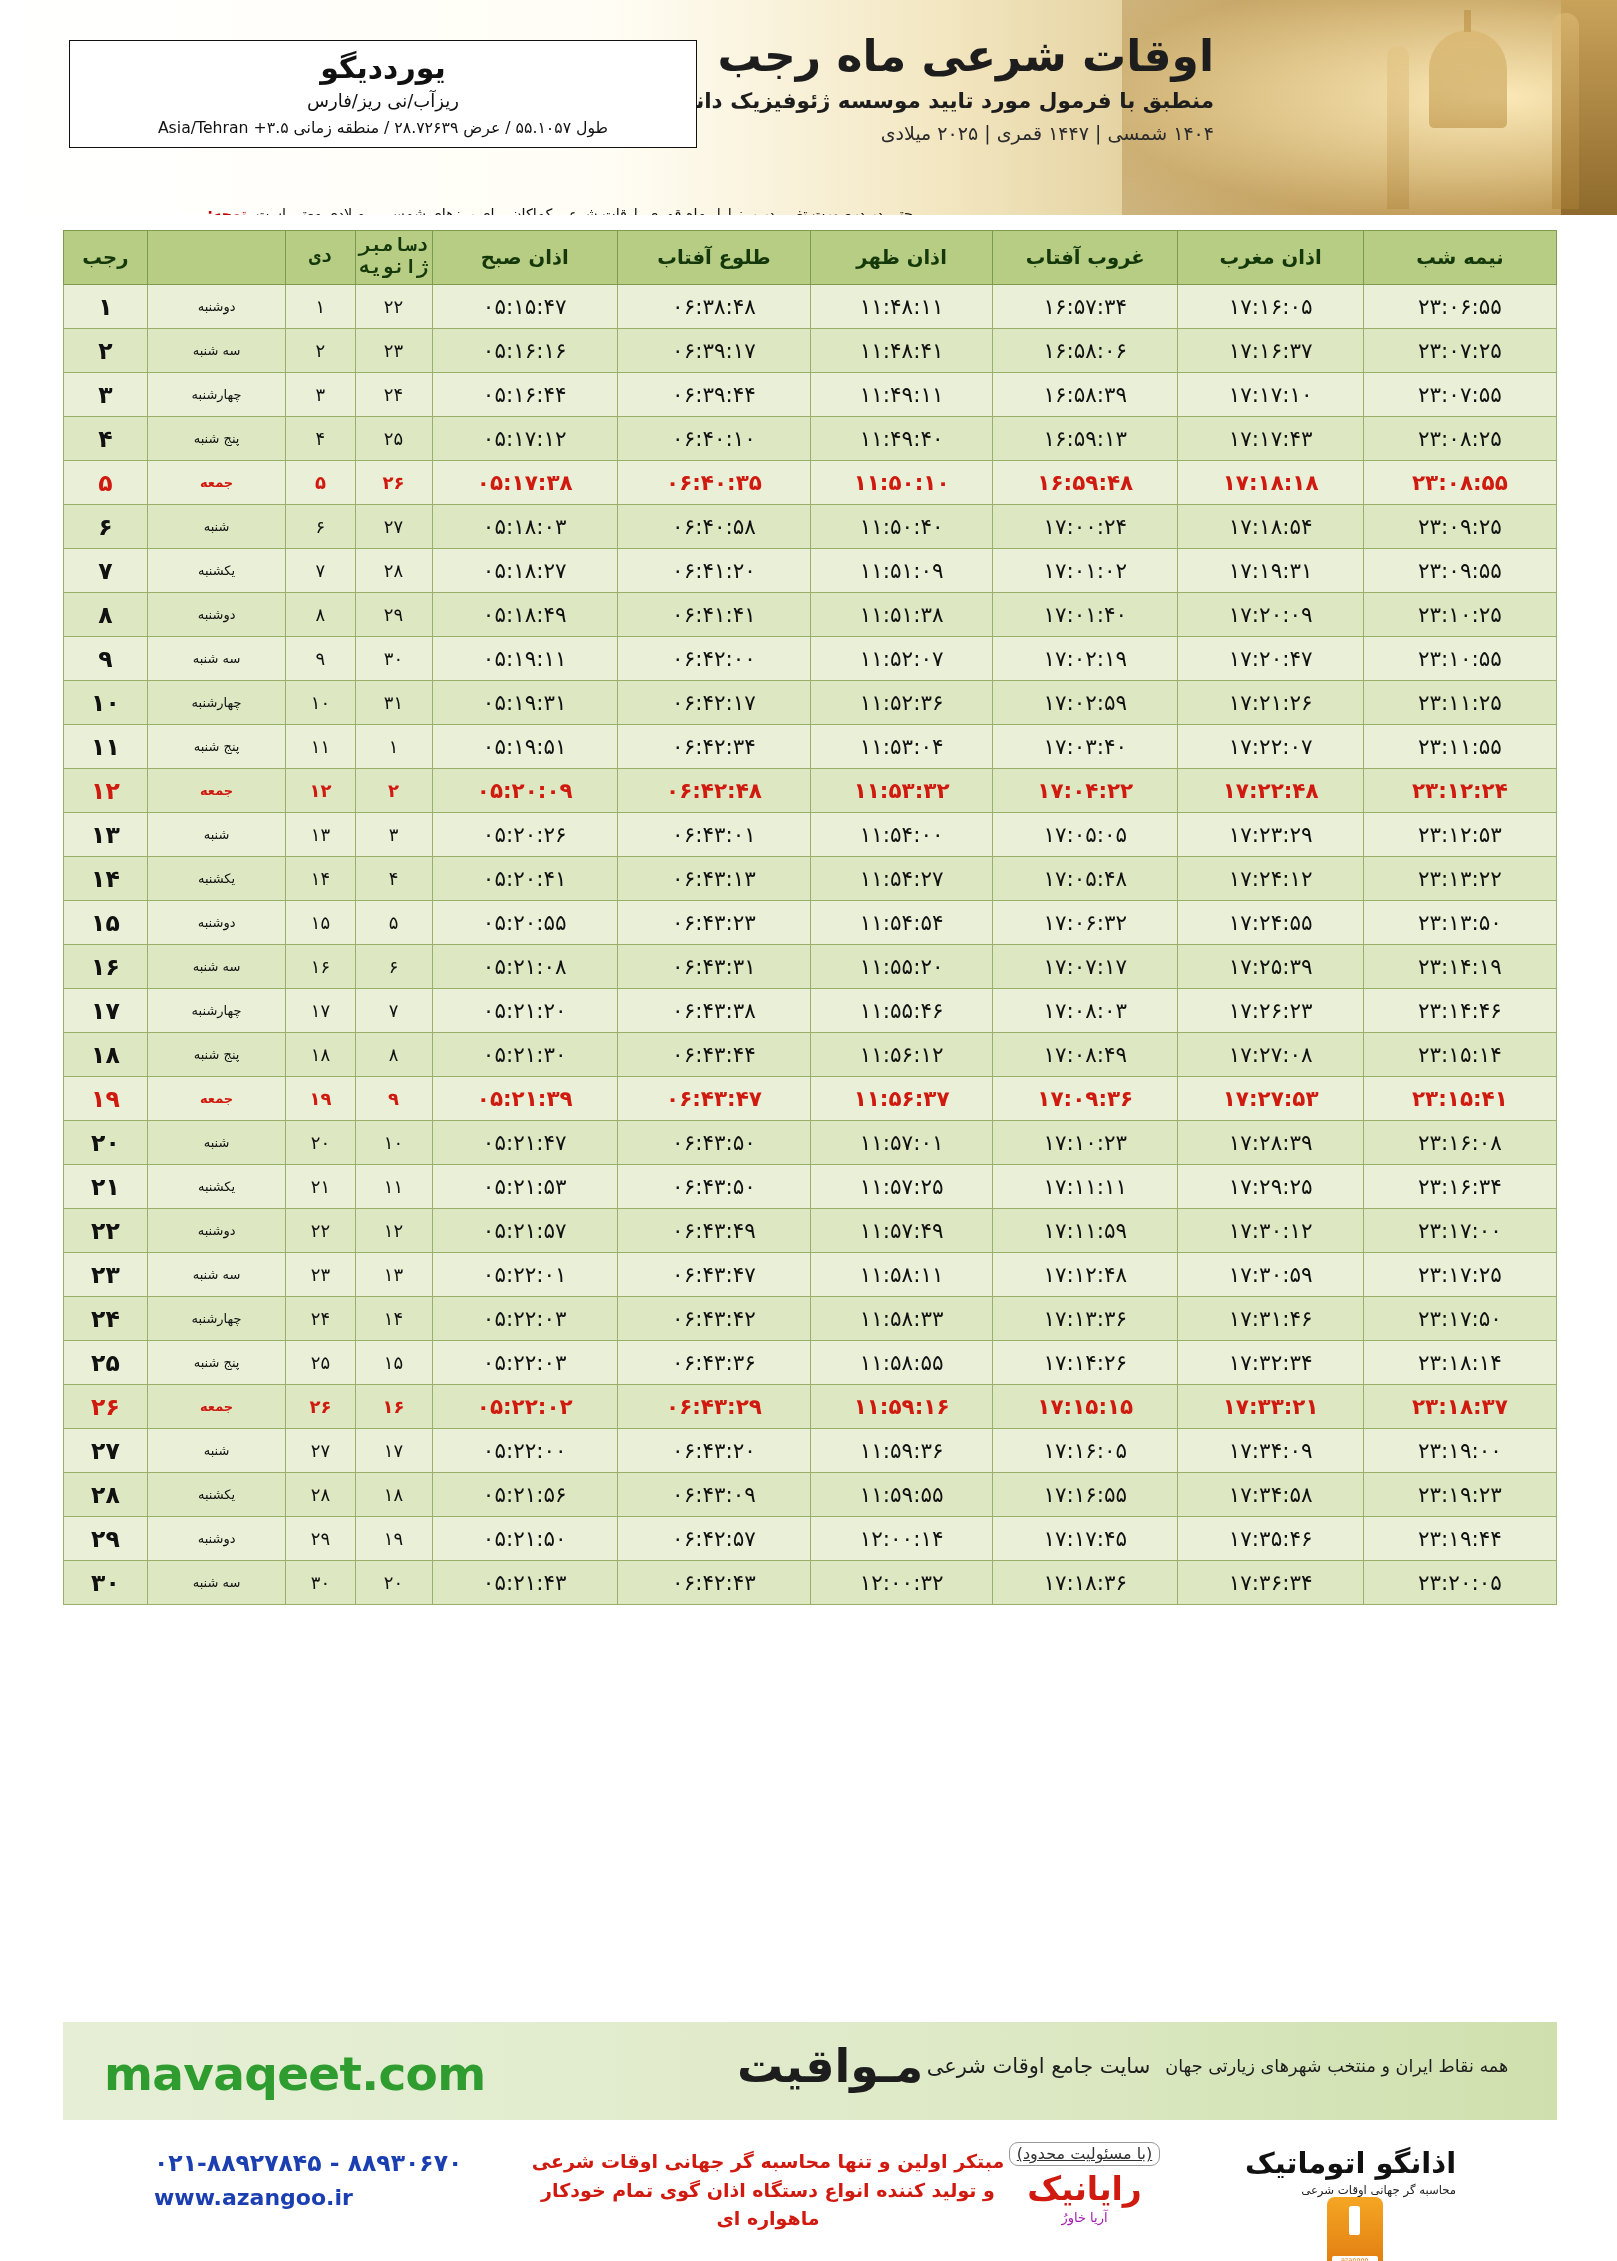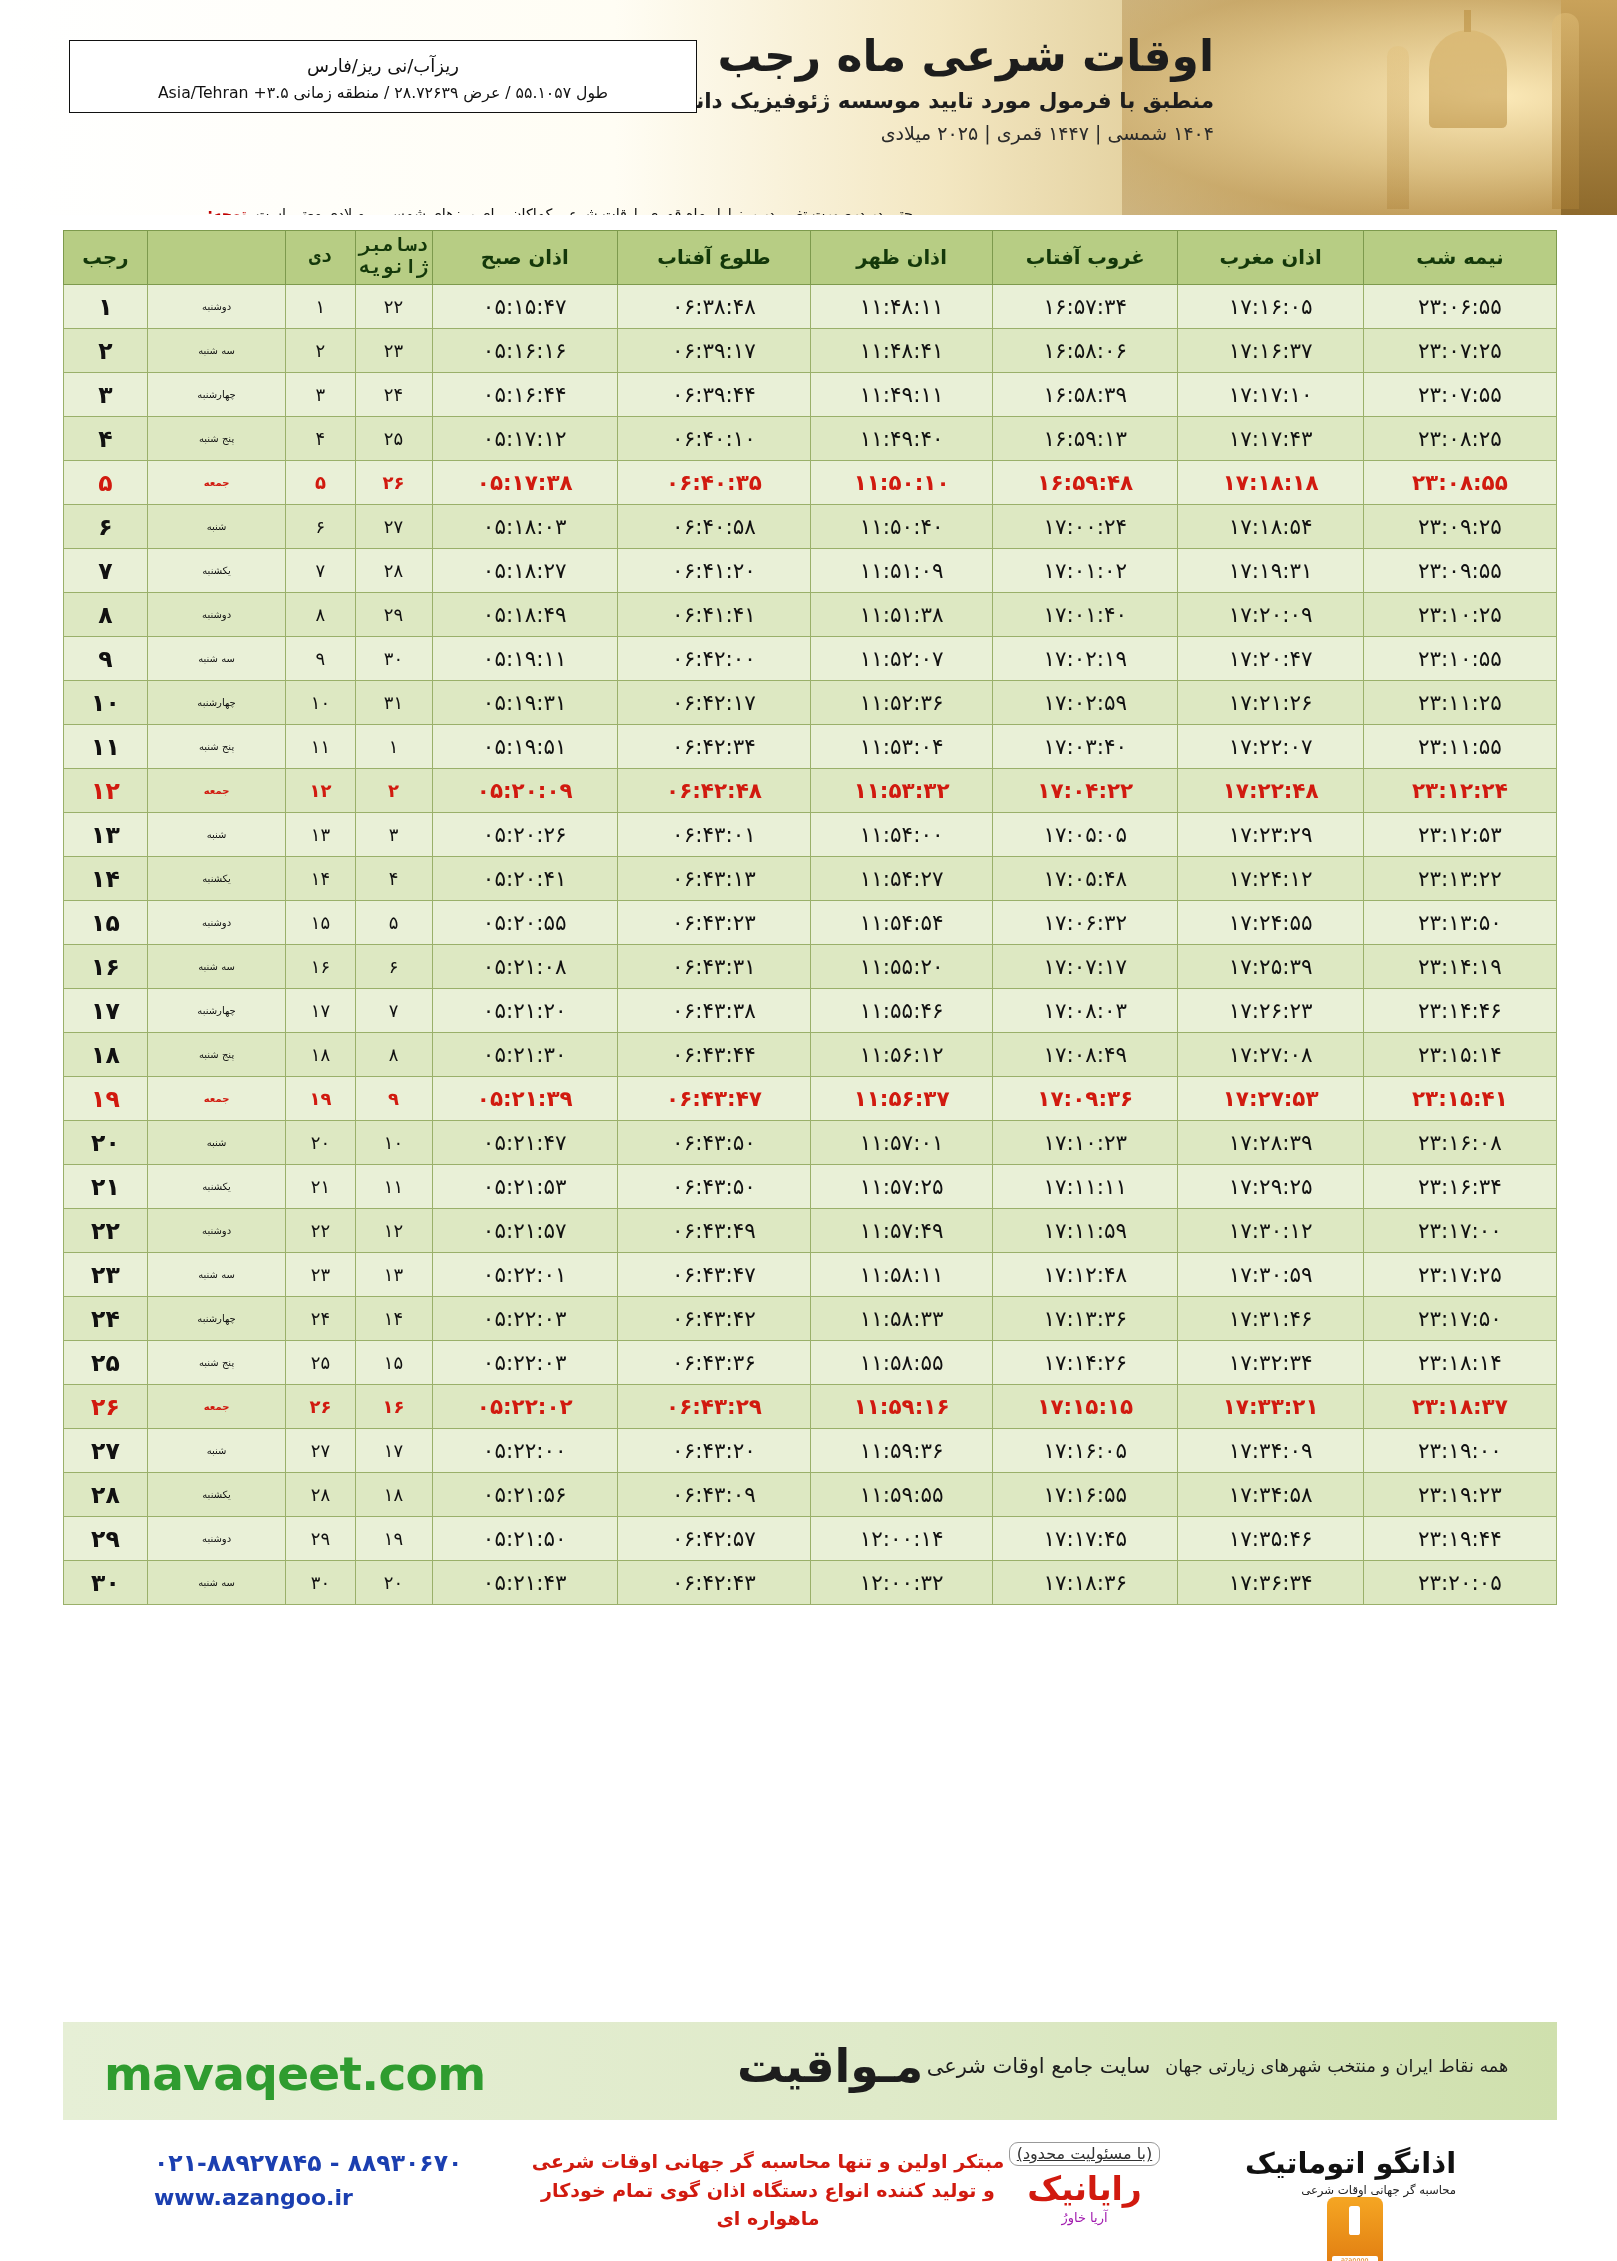--- a/index.html
+++ b/index.html
@@ -29,21 +29,21 @@
 
   
   .table-wrap{position:absolute;left:63px;top:230px;width:1494px;}
   table{border-collapse:collapse;width:100%;direction:rtl;table-layout:fixed;}
   th,td{border:0.7px solid #9ab06a;text-align:center;font-family:"DejaVu Sans",sans-serif;}
   thead th{background:#b7cd84;color:#14380a;font-size:19.6px;font-weight:bold;height:51px;border:0.7px solid #7d9a4d;}
   thead th.sub{font-size:19px;line-height:1.15;font-family:Liberation Mono, monospace;}
   tbody td{height:41px;font-size:21.5px;color:#111;background:#e9f0d7;}
   tbody tr:nth-child(even) td{background:#dde8c2;}
   td.day-num{font-size:23.5px;font-weight:bold;}
-  td.weekday{font-size:10px;}
+  td.weekday{font-size:13px;}
   td.greg{font-size:18px;}
   .fri{color:#d11a0f !important;font-weight:bold;}
   
   col.c-night{width:173px}
   col.c-maghrib{width:166px}
   col.c-sunset{width:166px}
   col.c-zohr{width:163px}
   col.c-sunrise{width:173px}
   col.c-sobh{width:166px}
   col.c-g2{width:69px}
@@ -88,20 +88,21 @@
   <div class="minaret2"></div>
   <div class="dome"></div>
 
   <div class="title-block">
     <div class="main-title">اوقات شرعی ماه رجب</div>
     <div class="sub-title">منطبق با فرمول مورد تایید موسسه ژئوفیزیک دانشگاه تهران</div>
     <div class="year-line">۱۴۰۴ شمسی | ۱۴۴۷ قمری | ۲۰۲۵ میلادی</div>
   </div>
 
   <div class="info-box">
+    <div class="info-city">یورددیگو</div>
     <div class="info-sub">ریزآب/نی ریز/فارس</div>
     <div class="info-coord">طول ۵۵.۱۰۵۷ / عرض ۲۸.۷۲۶۳۹ / منطقه زمانی ۳.۵+ Asia/Tehran</div>
   </div>
 
   <div class="note-line">
     <span>حتی در درصورت تغییر در روز اول ماه قمری، اوقات شرعی کماکان برای روزهای شمسی و میلادی معتبر است.</span>
     <b>توجه:</b>
   </div>
 </div>
 

